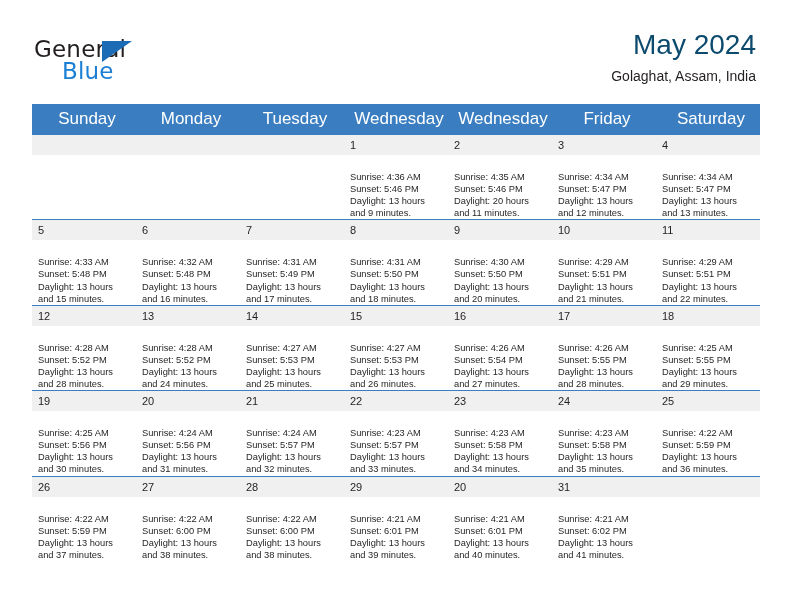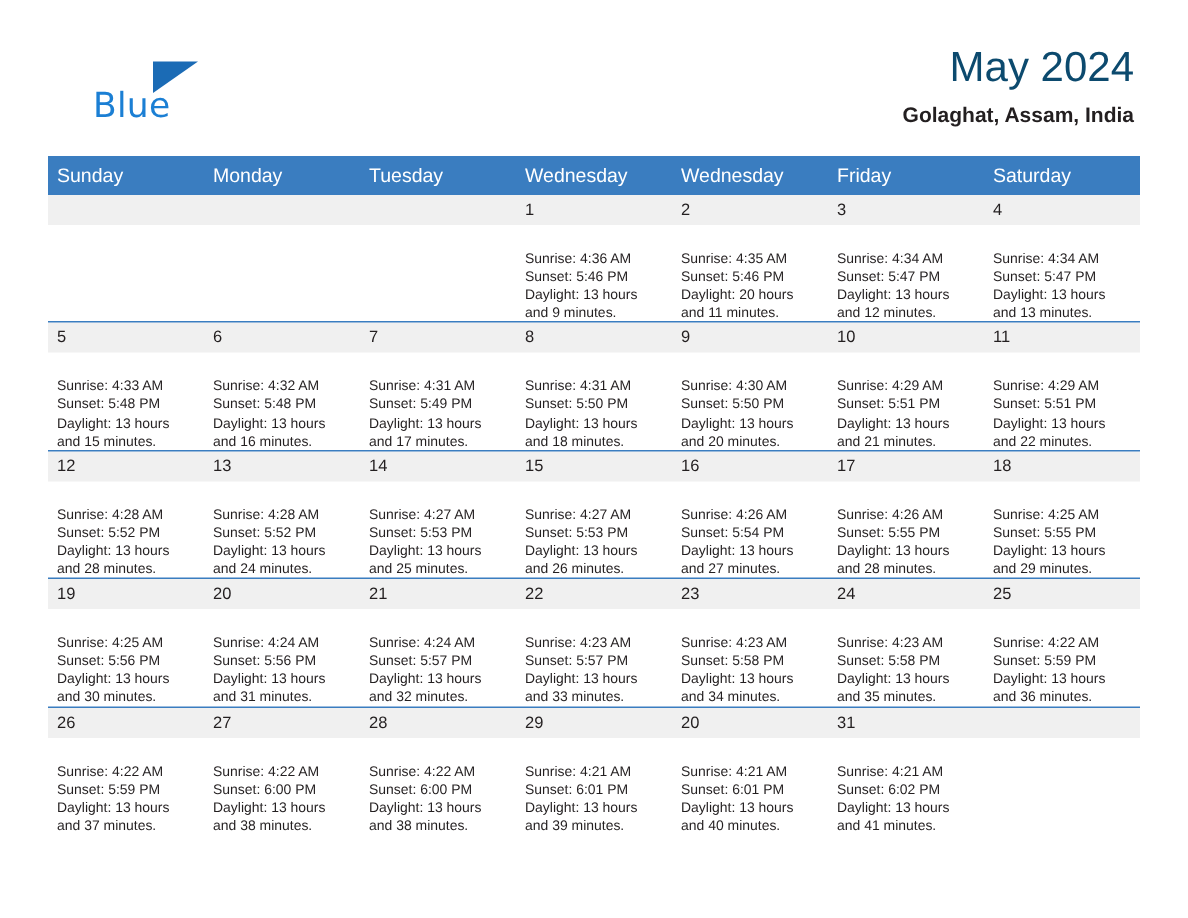--- a/index.html
+++ b/index.html
@@ -73,40 +73,40 @@
   .cal-title {
     font-size: 28px;
     font-weight: 400;
     color: #0c4a6e;
     line-height: 34px;
     font-family: "Liberation Sans", sans-serif;
   }
   .cal-subtitle {
     margin-top: 6px;
     font-size: 14px;
-    font-weight: 700;
+    font-weight: 400;
     color: #231f20;
     line-height: 17px;
   }
 
   
   .calendar {
     position: absolute;
     left: 32px;
     top: 104px;
     width: 728px;
     border-collapse: collapse;
     table-layout: fixed;
   }
   .calendar th {
     background: #3a7dc0;
     color: #ffffff;
-    font-size: 13px;
+    font-size: 17px;
     font-weight: normal;
-    text-align: left;
+    text-align: center;
     padding: 5px 0 5px 6px;
     height: 11px;
     border: none;
   }
   .calendar td {
     vertical-align: top;
     padding: 0;
     border: none;
     border-top: 1px solid #3a7dc0;
     height: 84px;
@@ -137,20 +137,21 @@
   }
 </style>
 </head>
 <body>
 
 <div class="page">
 
   <div class="top">
 
     <div class="logo">
+      <span class="logo-general">General</span>
       <span class="logo-tri"></span>
       <span class="logo-blue">Blue</span>
     </div>
 
     <div class="title-block">
       <div class="cal-title">May 2024</div>
       <div class="cal-subtitle">Golaghat, Assam, India</div>
     </div>
 
   </div>

